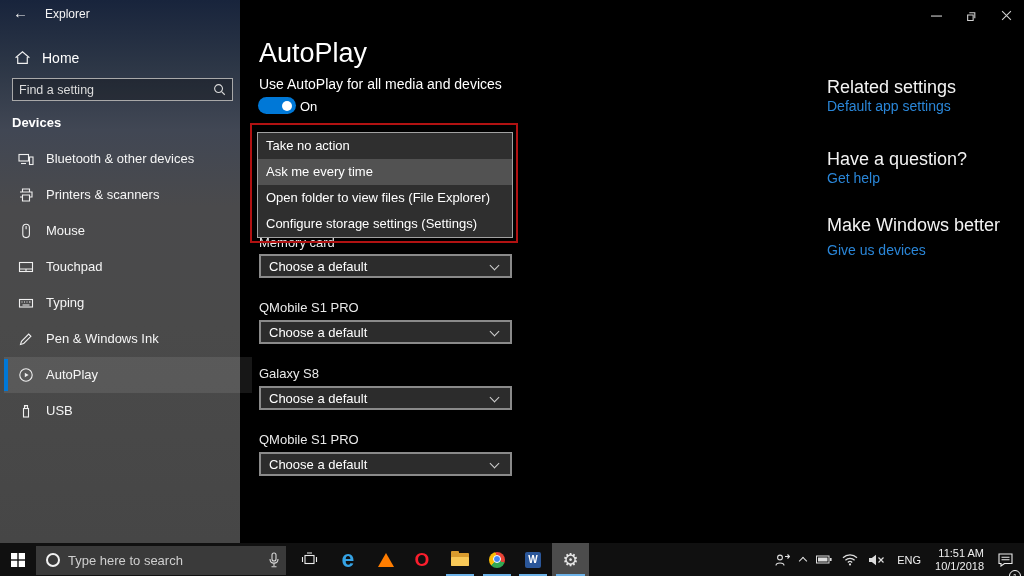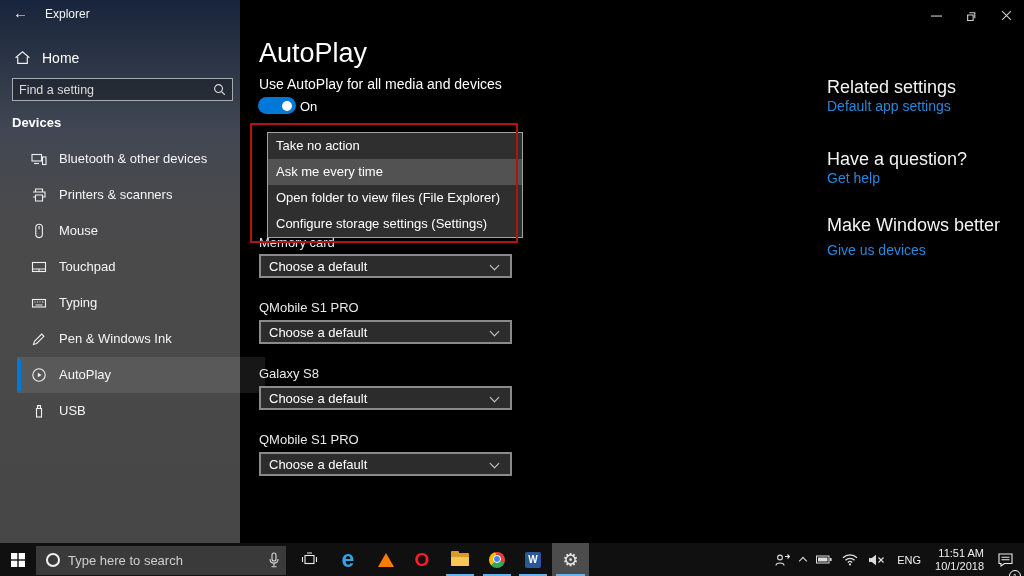--- a/index.html
+++ b/index.html
@@ -27,21 +27,21 @@
   }
   .search-box input {
     position:absolute; left:6px; top:0; width:190px; height:21px;
     background:transparent; border:none; outline:none;
     color:#e8e8e8; font-size:12.5px; font-family:"Liberation Sans",sans-serif;
   }
   .search-box input::placeholder { color:#dcdcdc; opacity:1; }
   .search-box svg { position:absolute; right:5px; top:3px; }
   .section-hdr { position:absolute; left:12px; top:115px; font-size:13px; font-weight:bold; color:#fff; }
 
-  .side-item { position:absolute; left:17px; width:248px; height:36px; }
+  .side-item { position:absolute; left:4px; width:248px; height:36px; }
   .side-item svg { position:absolute; left:14px; top:10px; }
   .side-item .lbl { position:absolute; left:42px; top:10px; font-size:13px; color:#f5f5f5; }
   .side-item.selected { background:rgba(255,255,255,0.09); }
   .side-item.selected::before {
     content:""; position:absolute; left:0; top:2px; width:4px; height:32px; background:#0078d7;
   }
   .si0{top:141px}.si1{top:177px}.si2{top:213px}.si3{top:249px}
   .si4{top:285px}.si5{top:321px}.si6{top:357px}.si7{top:393px}
 
   
@@ -73,21 +73,21 @@
   .dd .val { font-size:13px; color:#fff;text-align:right; }
   .dd .chev-dn {
     position:absolute; right:12px; top:6px; width:7px; height:7px;
     border-right:1.4px solid #d0d0d0; border-bottom:1.4px solid #d0d0d0;
     transform:rotate(45deg);
   }
   .dd1{top:254px}.dd2{top:320px}.dd3{top:386px}.dd4{top:452px}
 
   .open-menu {
     position:absolute; left:257px; top:132px; width:256px;
-    background:#2f2f2f; border:1px solid #a2a2a2; z-index:2;margin-left:10px;
+    background:#2f2f2f; border:1px solid #a2a2a2; z-index:2;
   }
   .menu-item { height:26px; line-height:26px; padding-left:8px; font-size:13px; color:#fff; cursor:default; }
   .menu-item.hl { background:#525252; }
 
   .red-annot {
     position:absolute; left:250px; top:123px; width:268px; height:120px;
     border:2px solid #b11212; z-index:3; pointer-events:none;
   }
 
   

